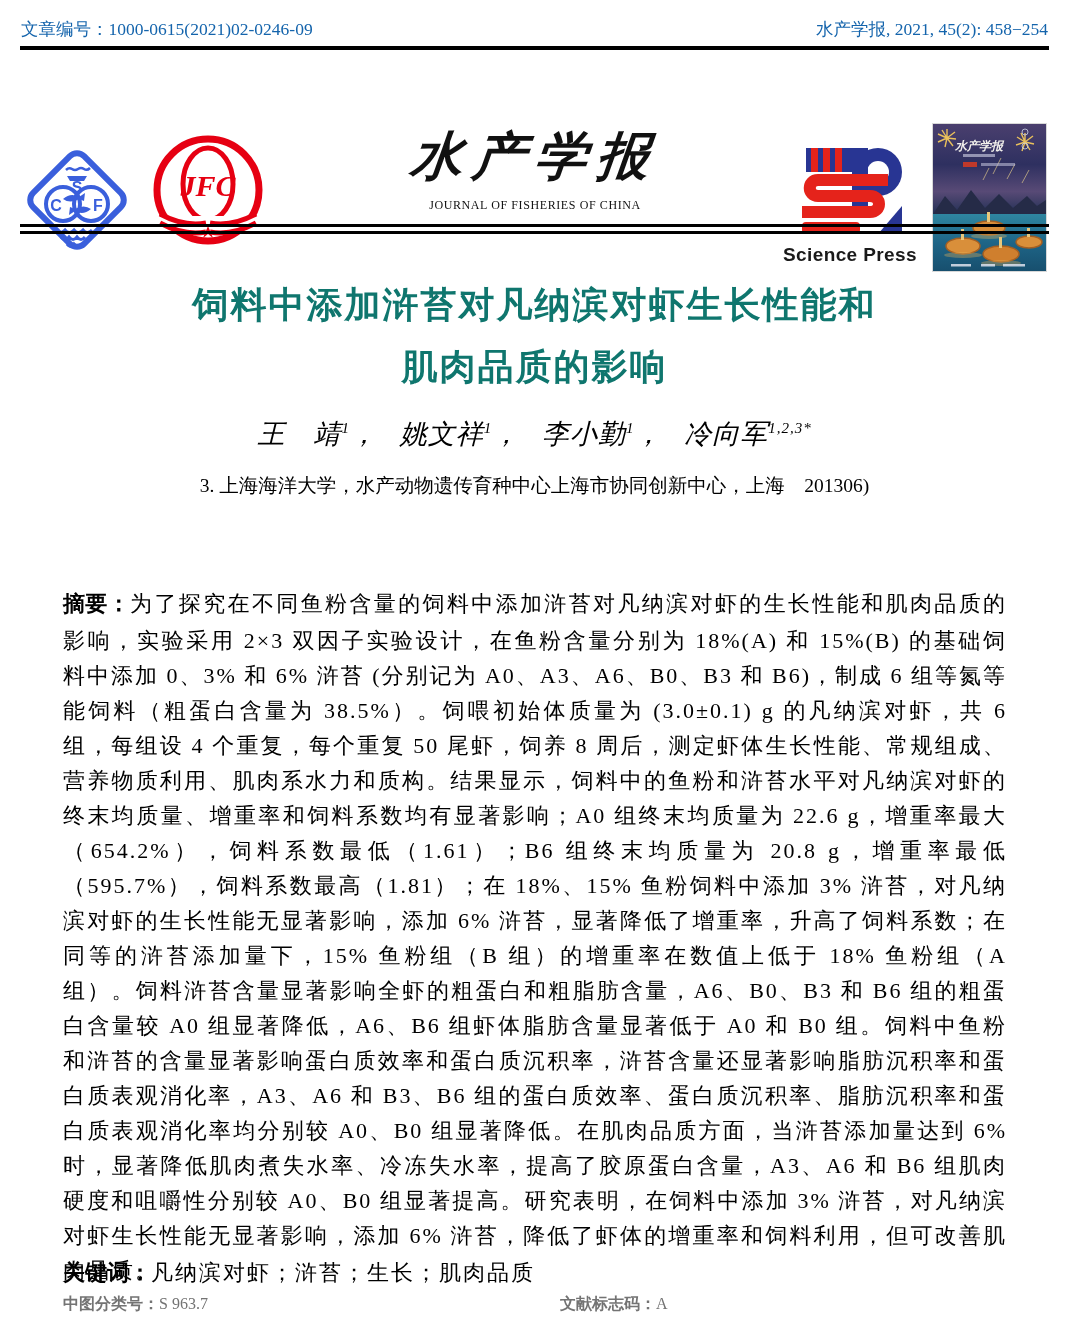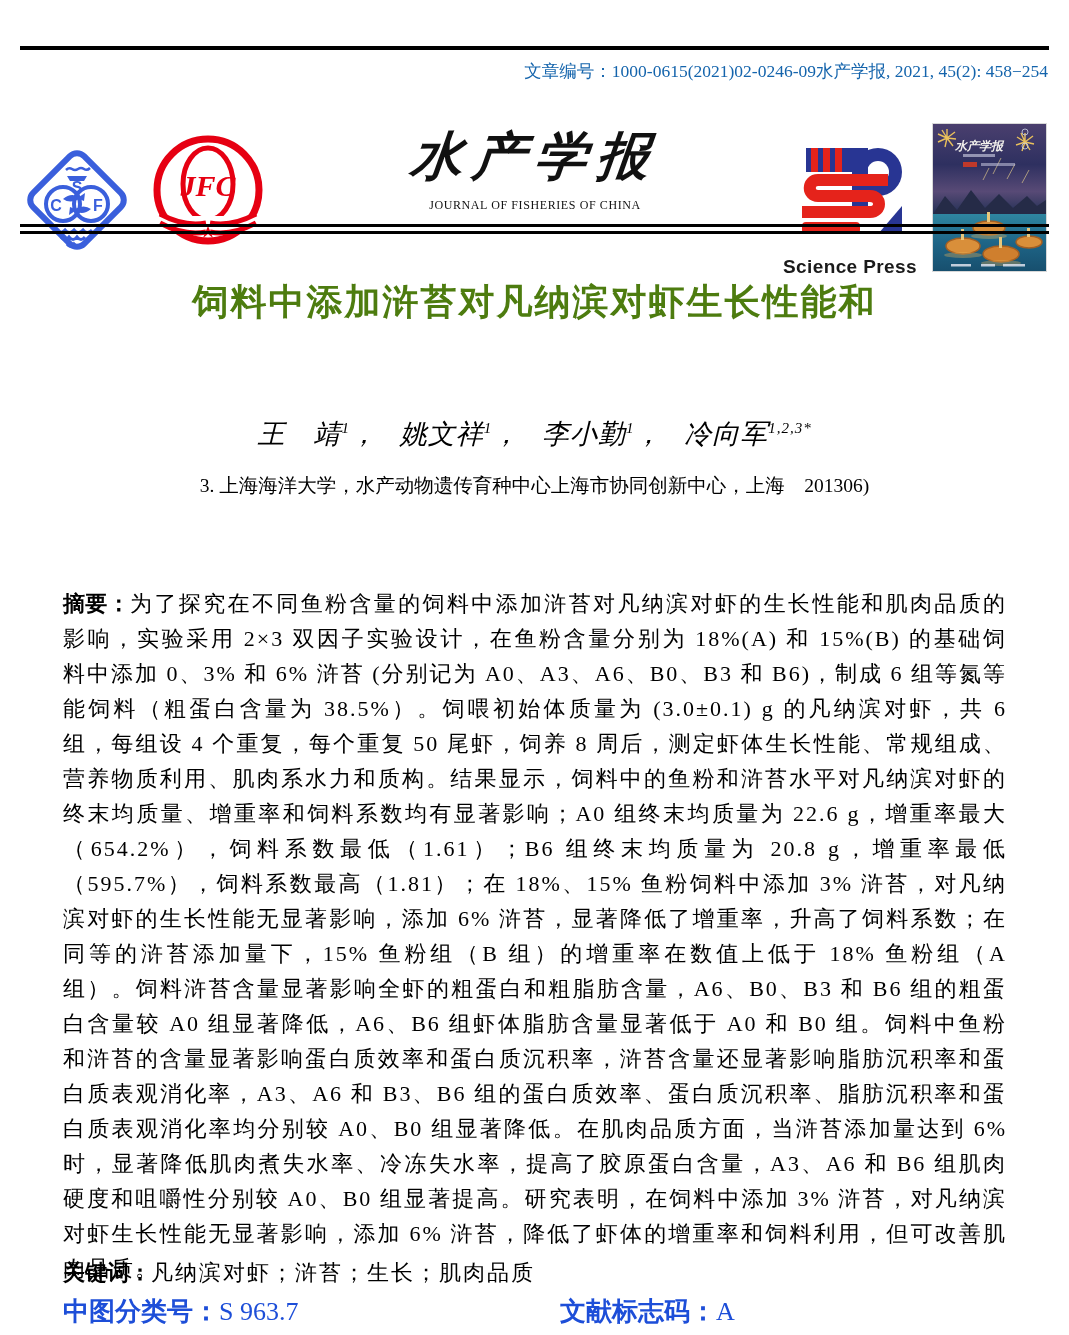--- a/index.html
+++ b/index.html
@@ -1,50 +1,50 @@
 <!DOCTYPE html>
 <html><head>
 <meta charset="utf-8">
 <style>
   * { margin:0; padding:0; box-sizing:border-box; }
   html,body { background:#ffffff; }
   body { font-family:"Liberation Serif", serif; }
   .page { position:relative; width:1069px; height:1335px; background:#fff; overflow:hidden; }
 
   
-  .top-header { position:absolute; top:17px; left:21px; right:21px; display:flex; justify-content:flex-end; color:#1464ac; font-size:17.5px;margin-top:42px; }
+  .top-header { position:absolute; top:17px; left:21px; right:21px; display:flex; justify-content:space-between; color:#1464ac; font-size:17.5px; }
   .top-header .lbl { font-family:"Liberation Sans", sans-serif; }
   .rule-1 { position:absolute; top:46px; left:20px; right:20px; height:4px; background:#000; }
 
   
   .masthead { position:absolute; top:60px; left:0; right:0; height:160px; }
   .csf-logo { position:absolute; left:18px; top:80px; }
   .jfc-logo { position:absolute; left:146px; top:70px; }
   .mast-center { position:absolute; left:300px; top:62px; width:470px; text-align:center; }
   .cn-title { font-family:"DejaVu Serif", serif; font-weight:bold; font-style:italic; font-size:52px; letter-spacing:10px; color:#111; transform:skewX(-6deg); }
   .en-title { font-family:"Liberation Serif", serif; font-size:12px; color:#111; margin-top:6px; letter-spacing:0.6px; }
   .doi-line { font-family:"Liberation Serif", serif; font-size:18px; color:#1464ac; margin-top:13px; }
   .sp-block { position:absolute; left:780px; top:84px; width:140px; text-align:center; }
-  .sp-label { font-family:"Liberation Sans", sans-serif; font-weight:bold; font-size:19px; color:#1a1a1a; margin-top:14px; letter-spacing:0.4px; }
+  .sp-label { font-family:"Liberation Sans", sans-serif; font-weight:bold; font-size:19px; color:#1a1a1a; margin-top:2px; letter-spacing:0.4px; }
   .cover { position:absolute; left:933px; top:64px; width:113px; height:147px; box-shadow:0 0 0 1px #d8d8d8; }
 
   .rule-2 { position:absolute; top:224px; left:20px; right:20px; height:10px; border-top:3px solid #000; border-bottom:3px solid #000; }
 
   
-  .art-title { position:absolute; top:274px; left:0; right:0; text-align:center; font-family:Liberation Mono, monospace; font-weight:700; font-size:36px; color:#4d7c0f; line-height:62px; letter-spacing:2px; }
+  .art-title { position:absolute; top:274px; left:0; right:0; text-align:center; font-family:Liberation Serif, serif; font-weight:700; font-size:36px; color:#0f766e; line-height:62px; letter-spacing:2px; }
   .authors { position:absolute; top:416px; left:0; right:0; text-align:center; font-size:27px; color:#000; letter-spacing:1px;font-style:italic; }
   .authors sup { font-size:15px; }
   .author-sep { margin-right:14px; }
   .affils { position:absolute; top:468px; left:0; right:0; text-align:center; font-size:19.5px; color:#000; line-height:35px; }
 
   
   .abstract { position:absolute; top:586px; left:63px; width:944px; font-size:22px; line-height:35px; text-align:justify; color:#000; letter-spacing:2px; }
-  .b-label { font-family:Liberation Sans, sans-serif; font-weight:bold; letter-spacing:0; }
+  .b-label { font-family:Liberation Mono, monospace; font-weight:bold; letter-spacing:0; }
   .kw-line { position:absolute; top:1258px; left:63px; font-size:22px; color:#000; letter-spacing:2px; }
-  .clc-line { position:absolute; top:1294px; left:63px; right:63px; font-size:26px; color:#1d4ed8; }
+  .clc-line { position:absolute; top:1294px; left:63px; right:63px; font-size:16px; color:#737373; }
   .clc-right { position:absolute; left:497px; top:0; }
 </style>
 </head>
 <body>
 
 <div class="page">
 
   <div class="top-header">
     <div>
       <span class="lbl">文章编号：</span><span>1000-0615(2021)02-0246-09</span>
@@ -157,20 +157,21 @@
           <rect x="48" y="140" width="14" height="2.5"></rect>
           <rect x="70" y="140" width="22" height="2.5"></rect>
       </g>
     </svg>
   </div>
 
   <div class="rule-2"></div>
 
   <div class="art-title">
     <div>饲料中添加浒苔对凡纳滨对虾生长性能和</div>
+    <div>肌肉品质的影响</div>
   </div>
 
   <div class="authors">
     <span><span>王　靖</span><sup>1</sup><span class="author-sep">，</span></span>
     <span><span>姚文祥</span><sup>1</sup><span class="author-sep">，</span></span>
     <span><span>李小勤</span><sup>1</sup><span class="author-sep">，</span></span>
     <span><span>冷向军</span><sup>1,2,3*</sup></span>
   </div>
 
   <div class="affils">

